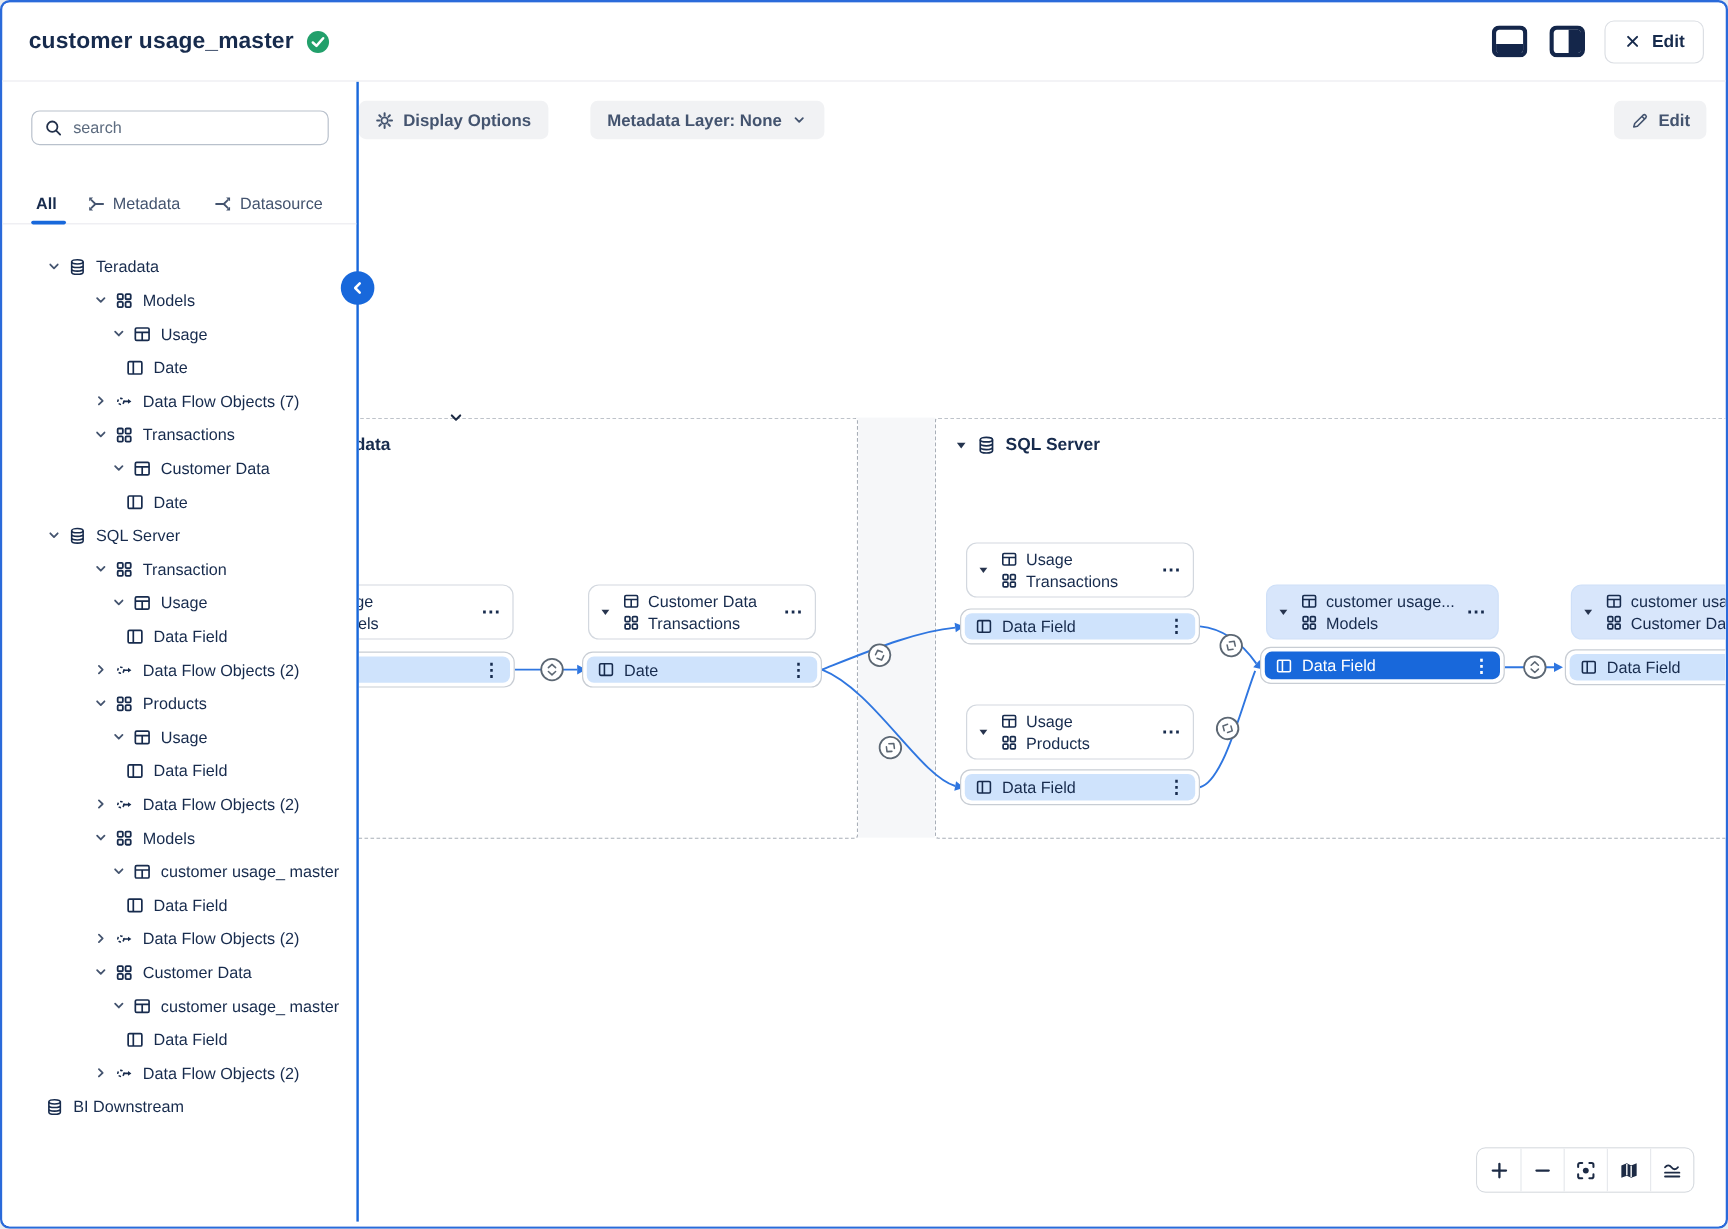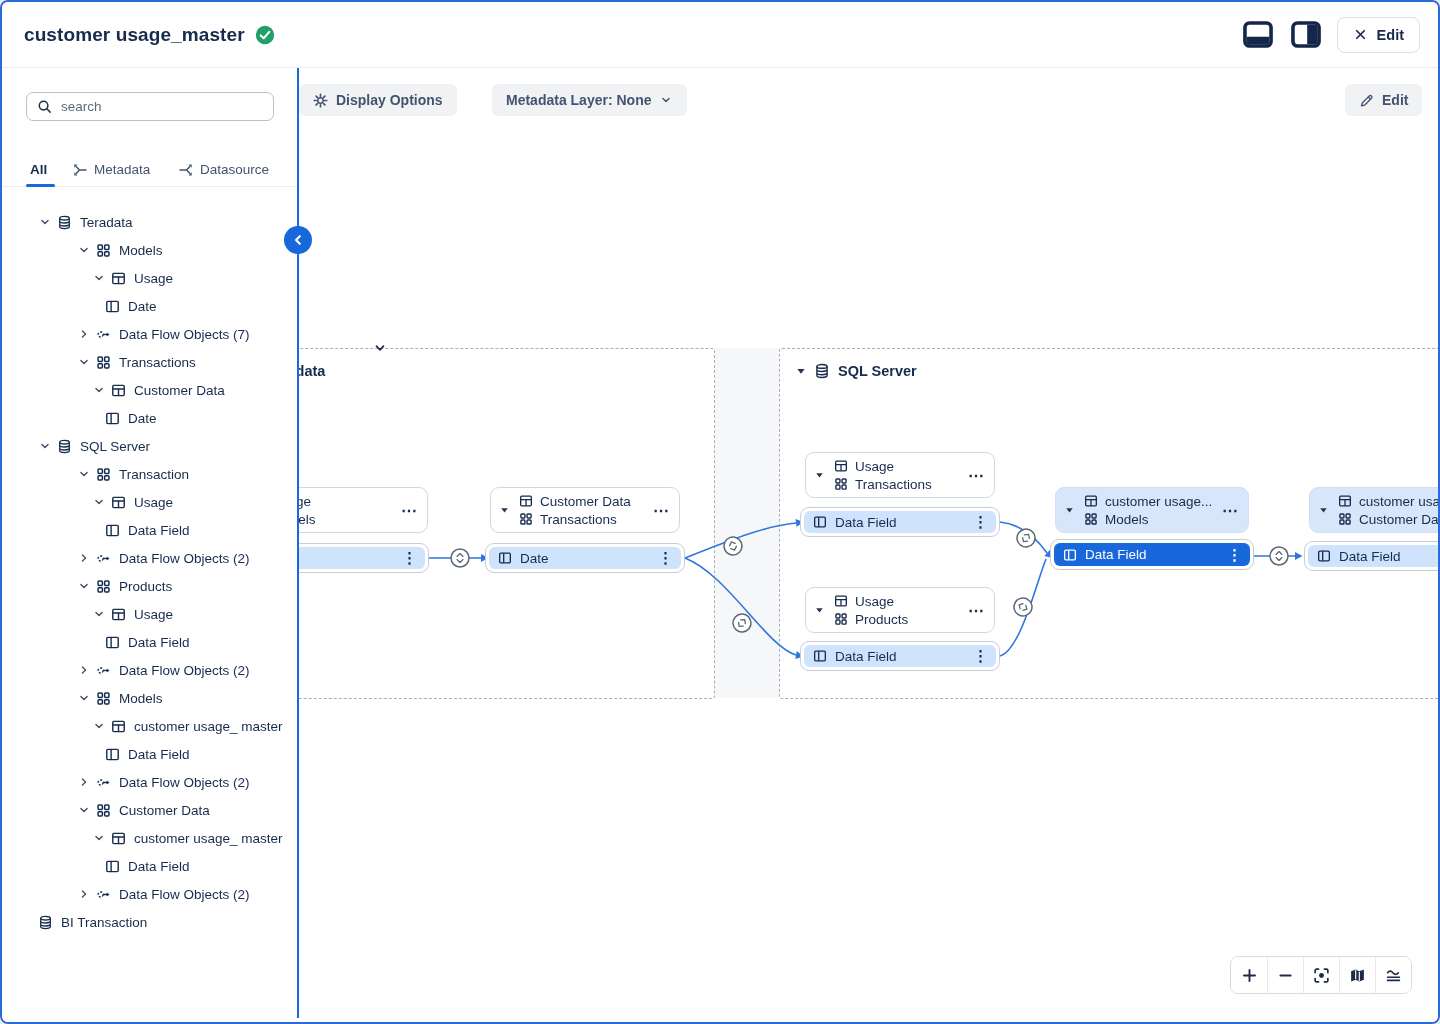--- a/index.html
+++ b/index.html
@@ -853,21 +853,21 @@
               </svg>
             </span>
             <span class="tlabel">Data Flow Objects (2)</span>
           </div>
           <div class="trow" style="padding-left: 36px;">
             <span class="ticon noch">
               <svg width="15" height="15" class="ico">
                 <use href="#i-db"></use>
               </svg>
             </span>
-            <span class="tlabel">BI Transaction</span>
+            <span class="tlabel">BI Downstream</span>
           </div>
         </div>
     </aside>
 
     <button class="collapse-btn">
       <svg class="ico" width="16" height="16">
           <use href="#i-chevleft"></use>
         </svg>
     </button>
   </div>

